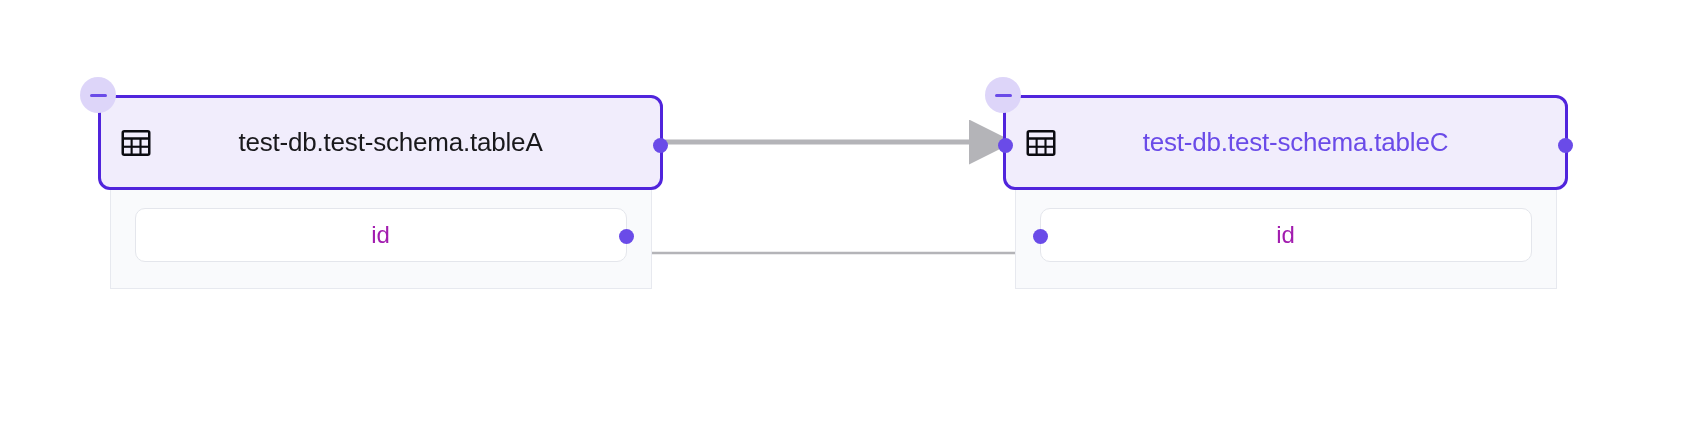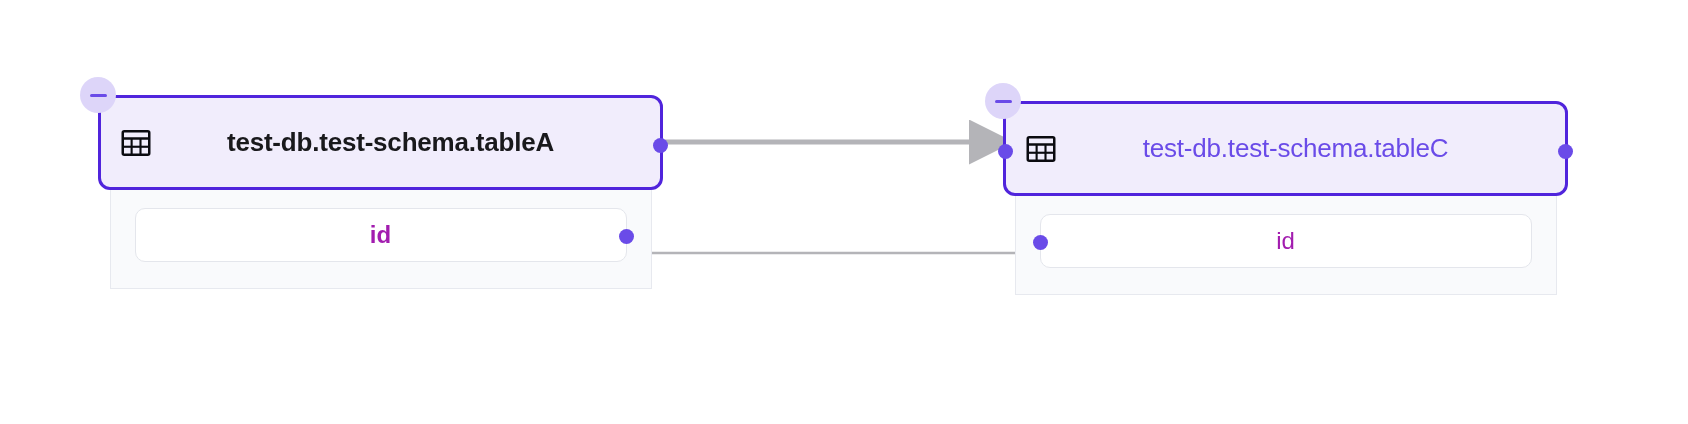--- a/index.html
+++ b/index.html
@@ -143,21 +143,21 @@
 
     <g>
       <line x1="665" y1="142" x2="975" y2="142" stroke="#B4B4B8" stroke-width="5" marker-end="url(#arrowhead)"></line>
     </g>
 
     <g>
       <line x1="628" y1="253" x2="1042" y2="253" stroke="#B4B4B8" stroke-width="2.5"></line>
     </g>
   </svg>
 
-  <div class="node" style="left:98px; top:95px; width:565px;font-weight:bold;">
+  <div class="node" style="left:98px; top:95px; width:565px;">
 
     <button class="collapse-toggle" style="left:-18px; top:-18px;">
       <span class="bar"></span>
     </button>
 
     <div class="node-header">
       <svg class="table-icon" viewBox="0 0 24 24">
         <rect x="1.4" y="2.6" width="21.2" height="18.8" rx="1.2" fill="none" stroke="#0b0b10" stroke-width="2"></rect>
         <line x1="1.4" y1="8.4" x2="22.6" y2="8.4" stroke="#0b0b10" stroke-width="2"></line>
         <line x1="1.4" y1="15.0" x2="22.6" y2="15.0" stroke="#0b0b10" stroke-width="1.7"></line>
@@ -169,21 +169,21 @@
     </div>
 
     <div class="node-body" style="width:542px;">
       <div class="column-chip">
         <span>id</span>
         <span class="handle" style="right:-8px; top:20px;"></span>
       </div>
     </div>
   </div>
 
-  <div class="node" style="left:1003px; top:101px; width:565px;">
+  <div class="node" style="left:1003px; top:95px; width:565px;">
 
     <button class="collapse-toggle" style="left:-18px; top:-18px;">
       <span class="bar"></span>
     </button>
 
     <div class="node-header">
       <svg class="table-icon" viewBox="0 0 24 24">
         <rect x="1.4" y="2.6" width="21.2" height="18.8" rx="1.2" fill="none" stroke="#0b0b10" stroke-width="2"></rect>
         <line x1="1.4" y1="8.4" x2="22.6" y2="8.4" stroke="#0b0b10" stroke-width="2"></line>
         <line x1="1.4" y1="15.0" x2="22.6" y2="15.0" stroke="#0b0b10" stroke-width="1.7"></line>

